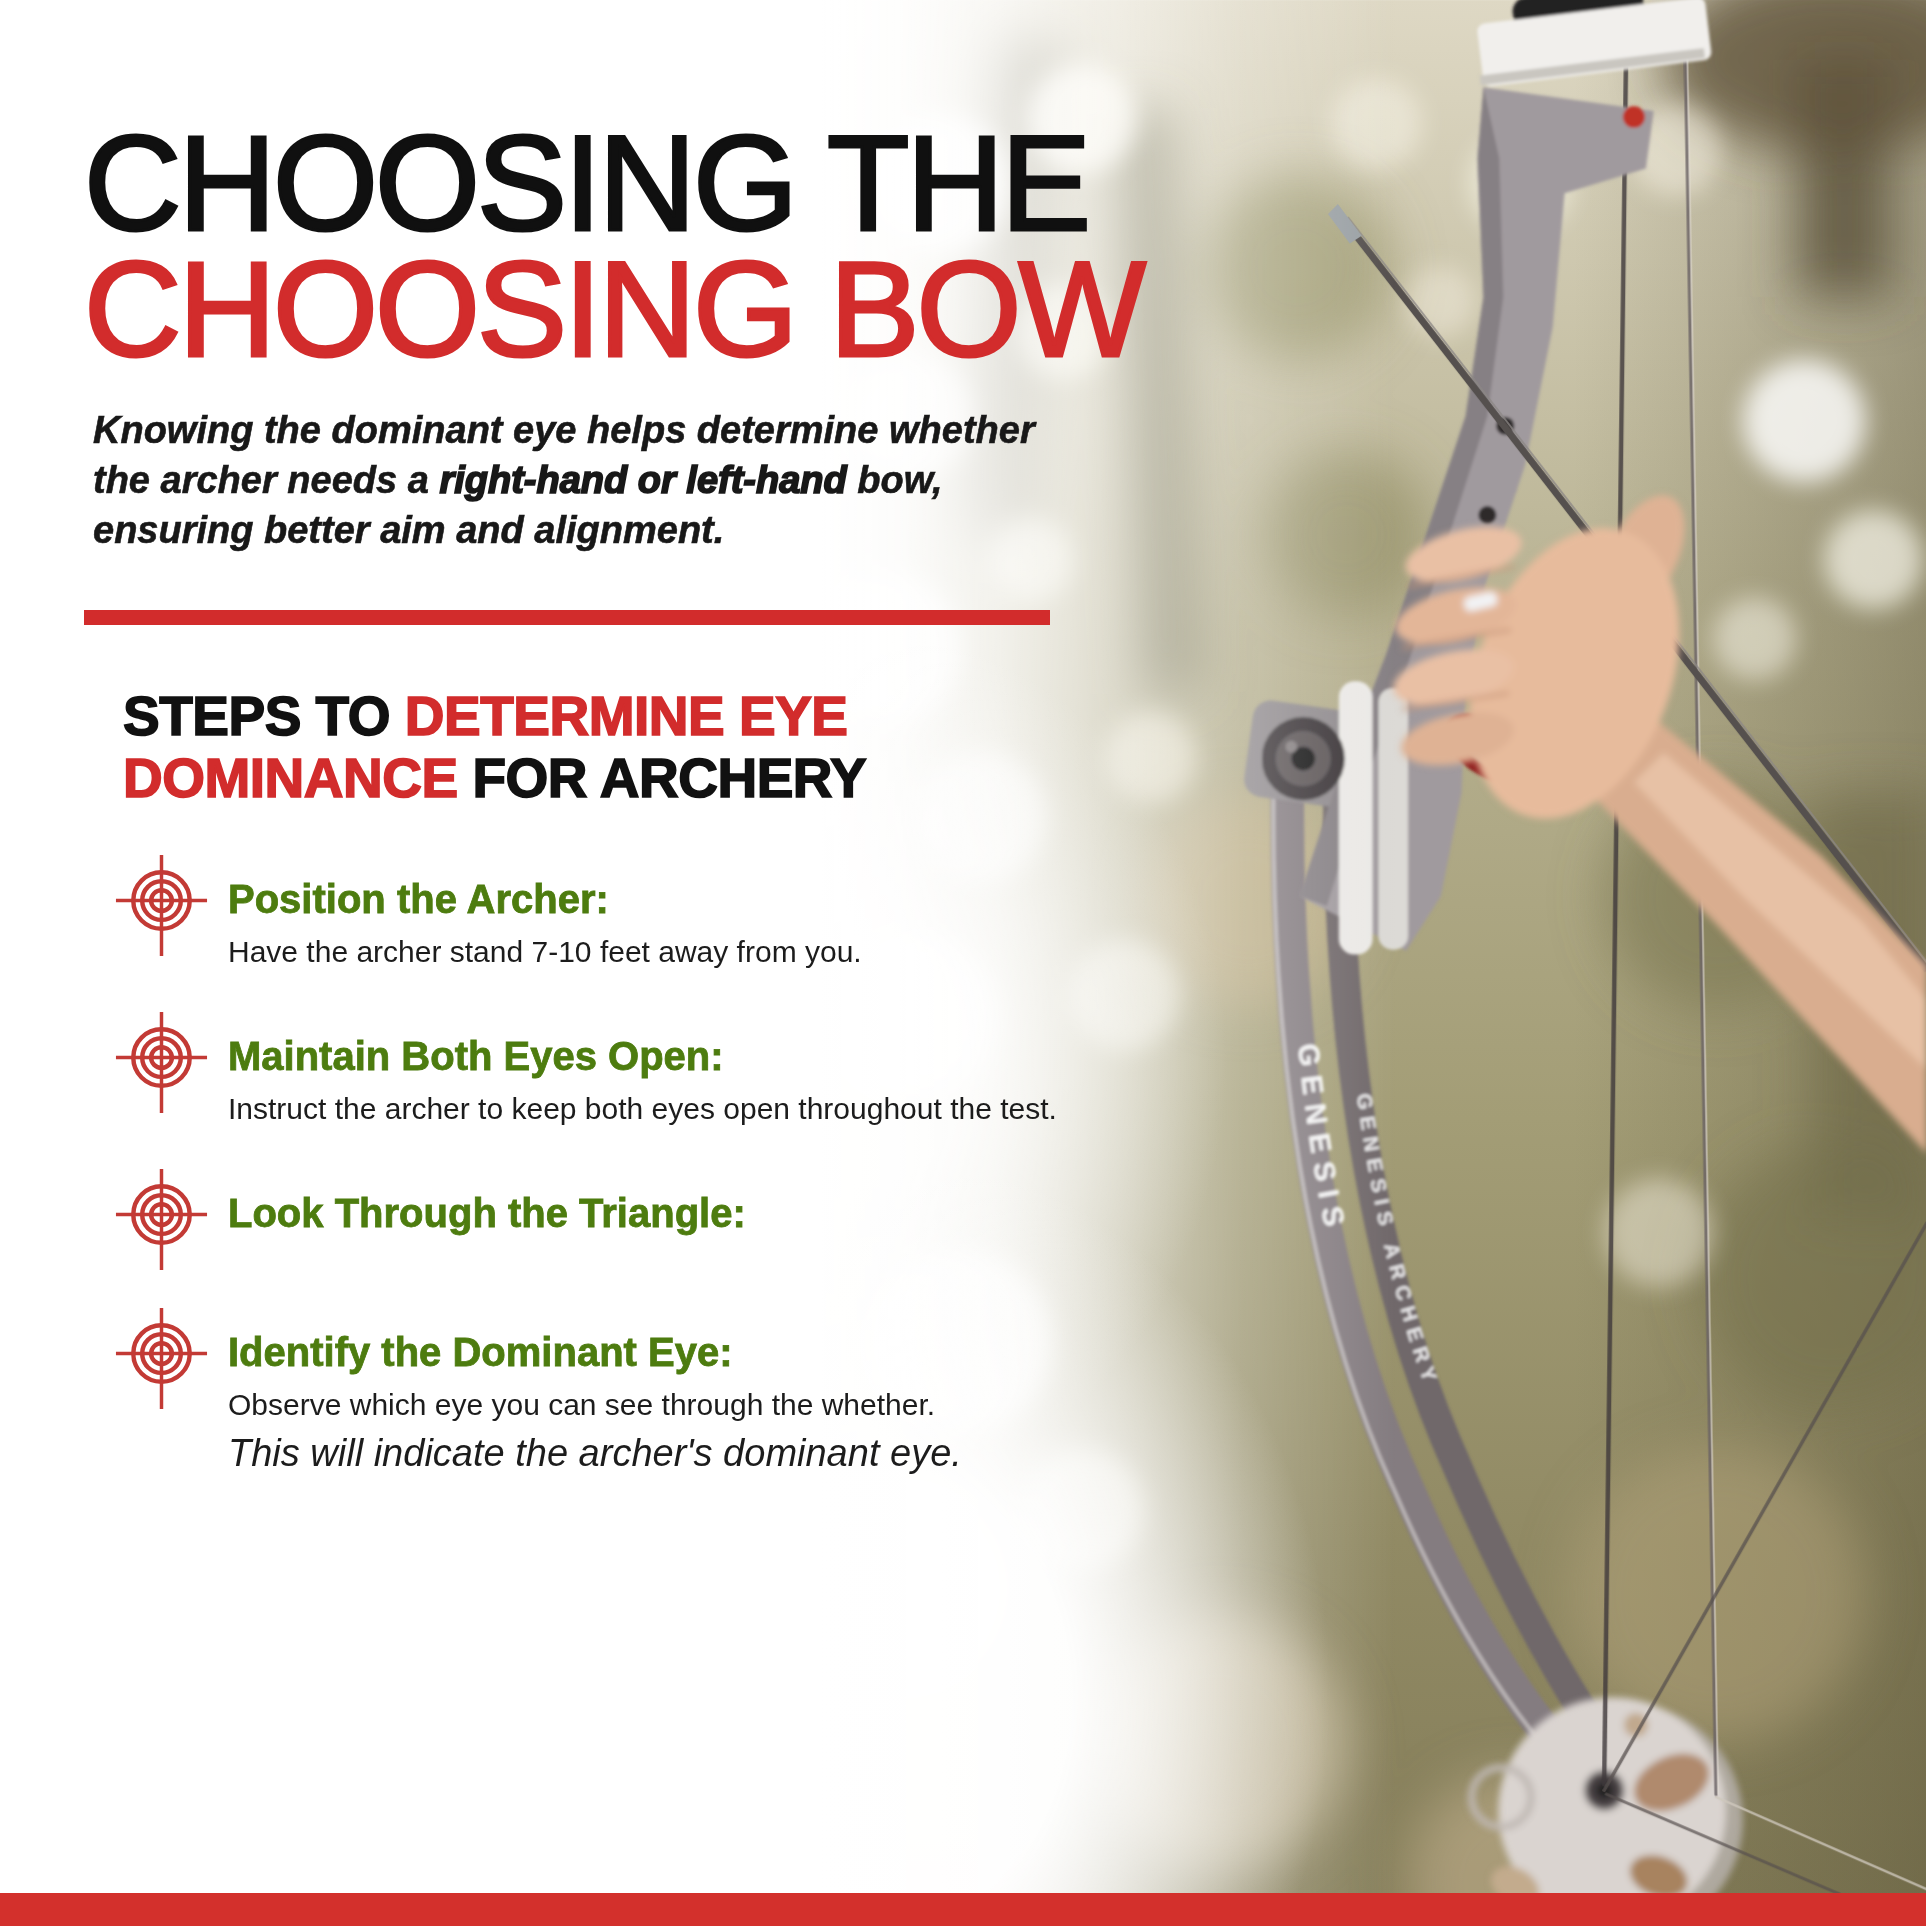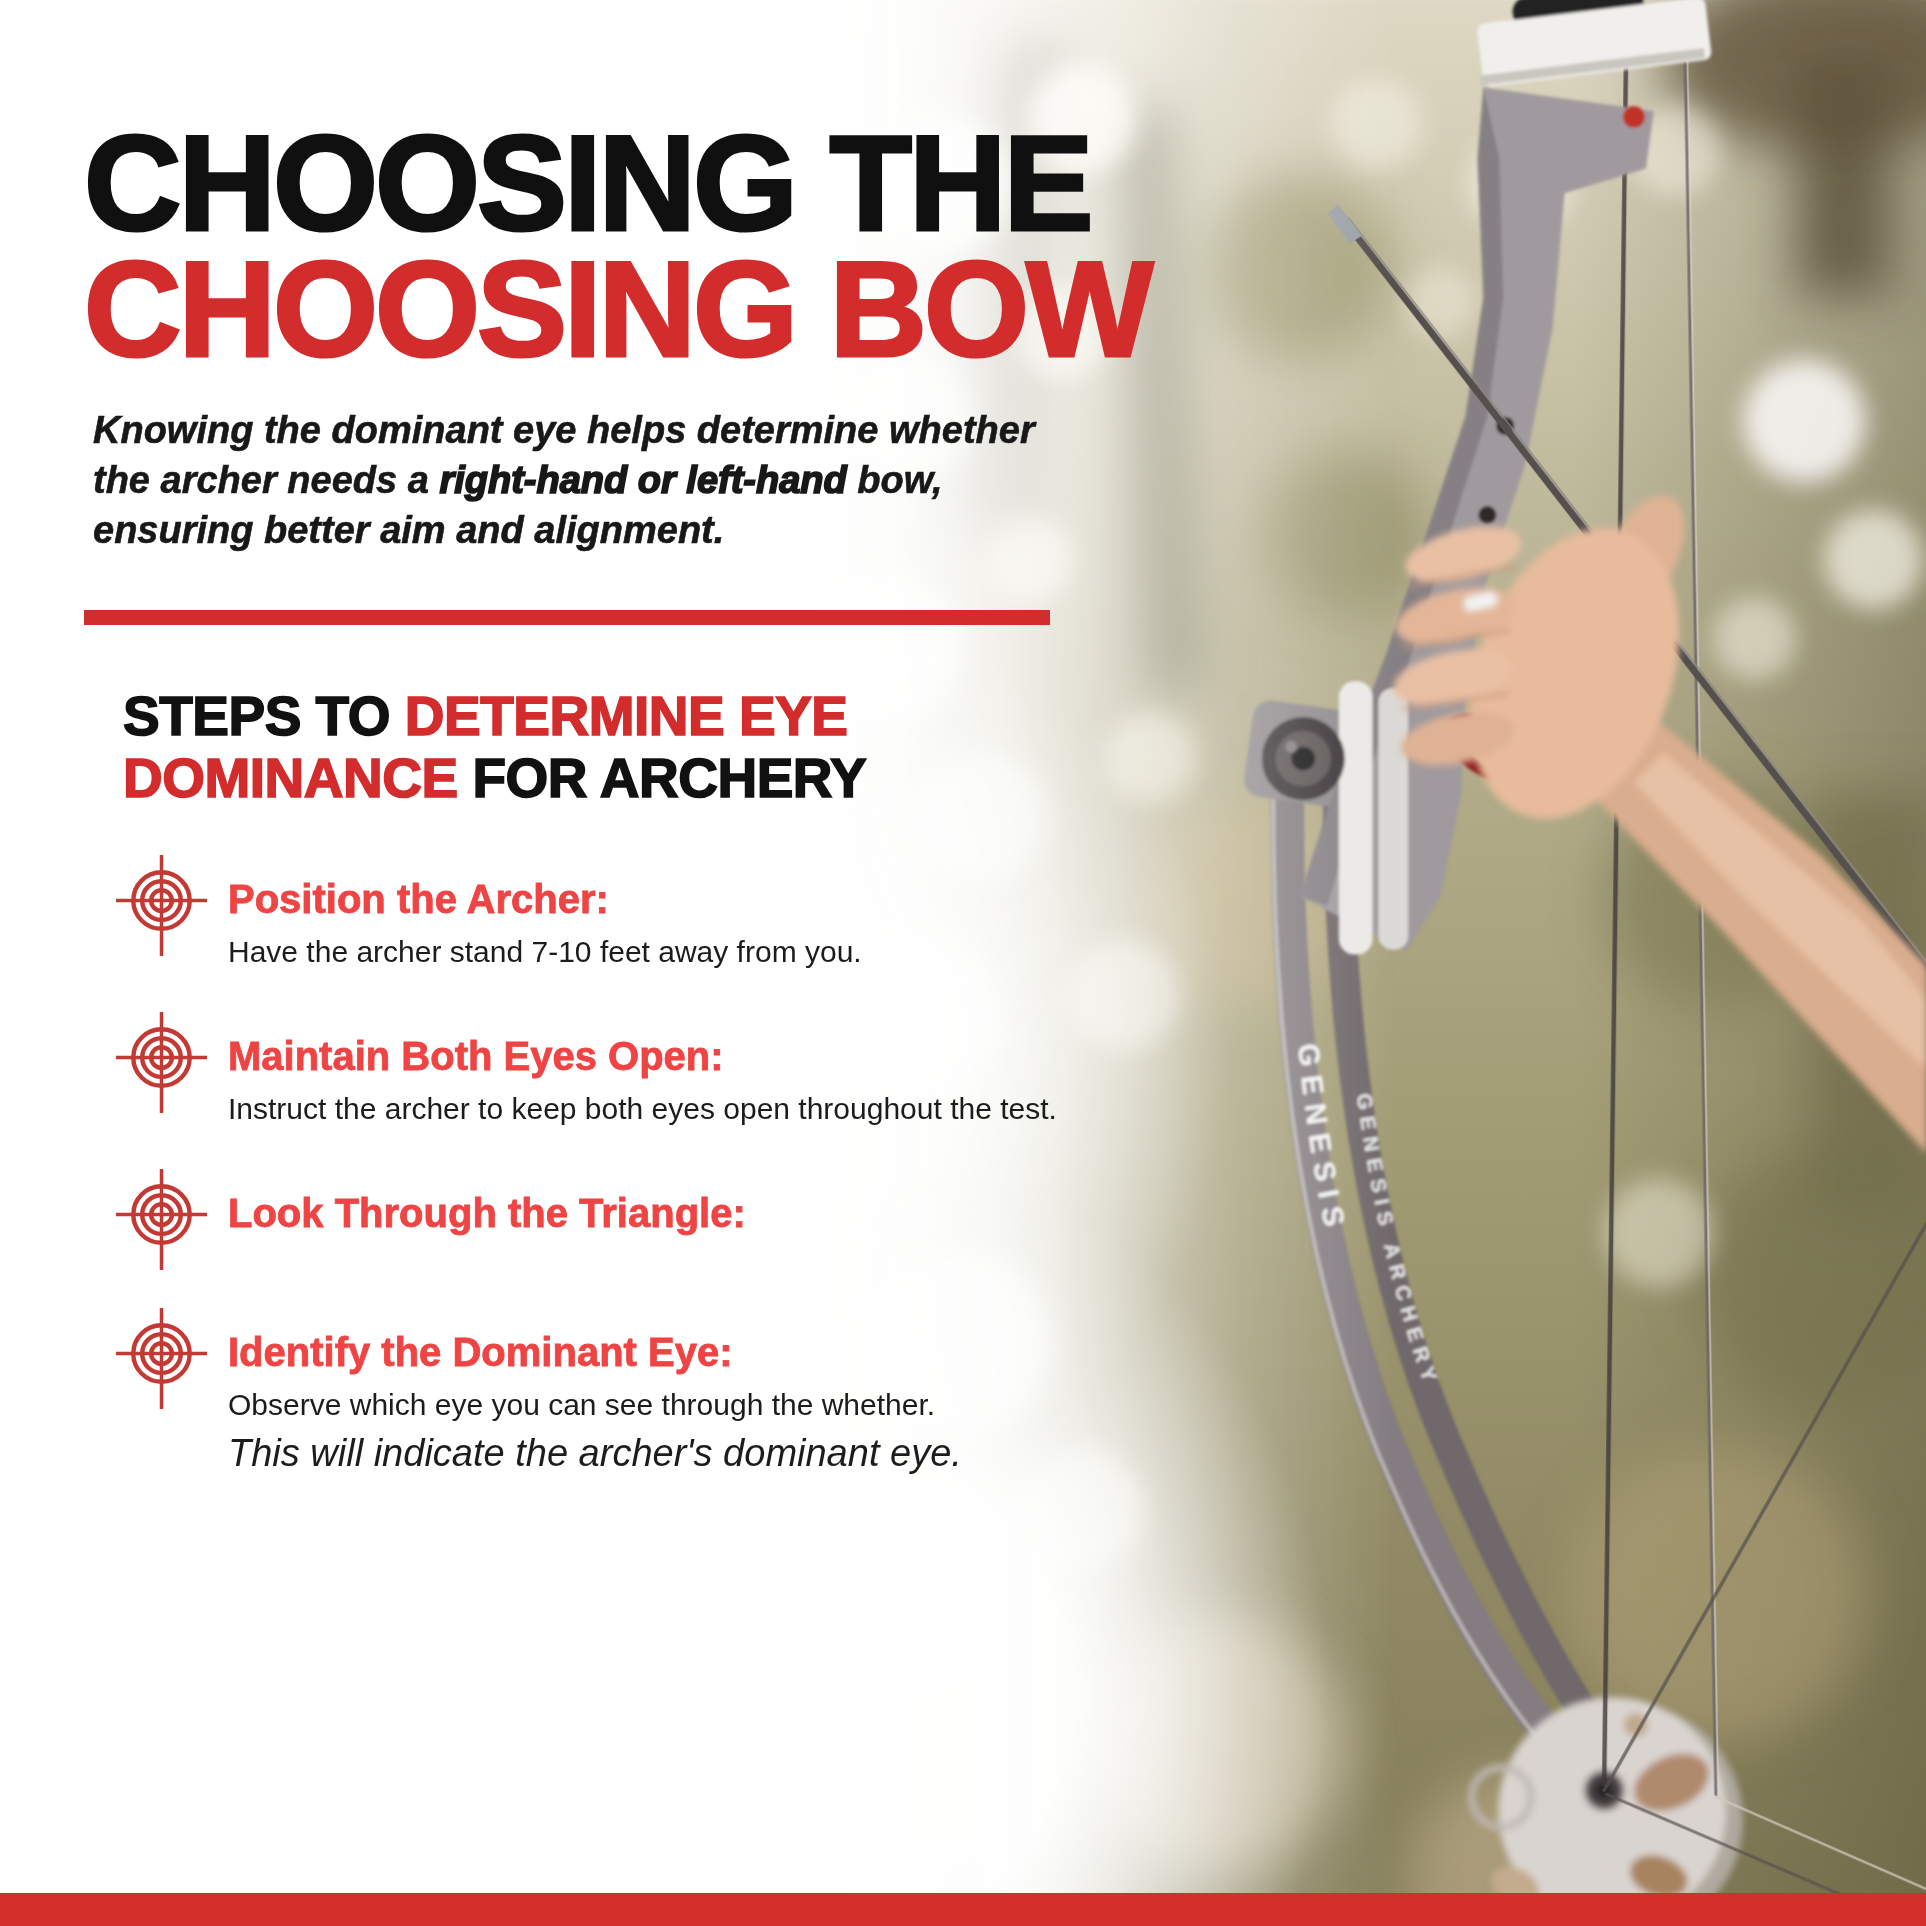--- a/index.html
+++ b/index.html
@@ -11,35 +11,35 @@
   .photo svg{display:block;width:1105px;height:1927px;}
   .photo-fade{
     position:absolute;left:0;top:0;width:100%;height:100%;pointer-events:none;
     background:
       radial-gradient(614px 752px at 6% 88%, rgba(255,255,255,.96) 30%, rgba(255,255,255,0) 72%),
       radial-gradient(515px 614px at 4% 55%, rgba(255,255,255,.8) 20%, rgba(255,255,255,0) 70%),
       linear-gradient(90deg, #ffffff 0%, rgba(255,255,255,.96) 7%, rgba(255,255,255,.82) 16%,
         rgba(255,255,255,.55) 27%, rgba(255,255,255,.25) 38%, rgba(255,255,255,0) 52%);
   }
   .content{position:absolute;left:0;top:0;width:1337px;z-index:3;}
-  .title{position:absolute;left:84px;top:121px;font-weight:700;font-size:135px;line-height:126px;
+  .title{position:absolute;left:84px;top:121px;font-weight:400;font-size:135px;line-height:126px;
     letter-spacing:-3px;white-space:nowrap;-webkit-text-stroke:3.2px currentColor;color:#101010;}
   .title .line2{color:var(--accent);}
   .intro{position:absolute;left:93px;top:405px;font-size:38px;line-height:50px;font-style:italic;
     font-weight:700;-webkit-text-stroke:0.6px currentColor;color:#181818;white-space:nowrap;}
   .intro b{-webkit-text-stroke:1.7px currentColor;}
   .divider{position:absolute;left:84px;top:610px;width:966px;height:15px;background:var(--accent);}
   .heading{position:absolute;left:123px;top:685px;width:891px;font-size:55px;line-height:62px;
     font-weight:700;letter-spacing:-0.5px;-webkit-text-stroke:1.6px currentColor;color:#111;}
   .heading .red{color:var(--accent);}
   .steps{position:absolute;left:112px;top:875px;width:1129px;}
   .step{display:flex;align-items:flex-start;margin-bottom:56px;}
   .step .target{flex:0 0 99px;width:99px;height:103px;margin-top:-20px;margin-right:17px;}
   .step-text{width:975px;}
-  .step-title{font-size:40px;line-height:48px;font-weight:700;color:#ef4444;
+  .step-title{font-size:40px;line-height:48px;font-weight:700;color:#4d7c0f;
     -webkit-text-stroke:0.8px currentColor;}
   .step-body{font-size:30px;line-height:48px;margin-top:5px;color:#1c1c1c;}
   .step-body-italic{font-size:38px;line-height:48px;font-style:italic;color:#1c1c1c;}
   .footer-bar{position:absolute;left:0;bottom:0;width:100%;height:34px;background:var(--footer);z-index:9;}
   .tgt{stroke:var(--icon-red);fill:none;}
 </style>
 </head>
 <body>
 
 <div class="photo">

